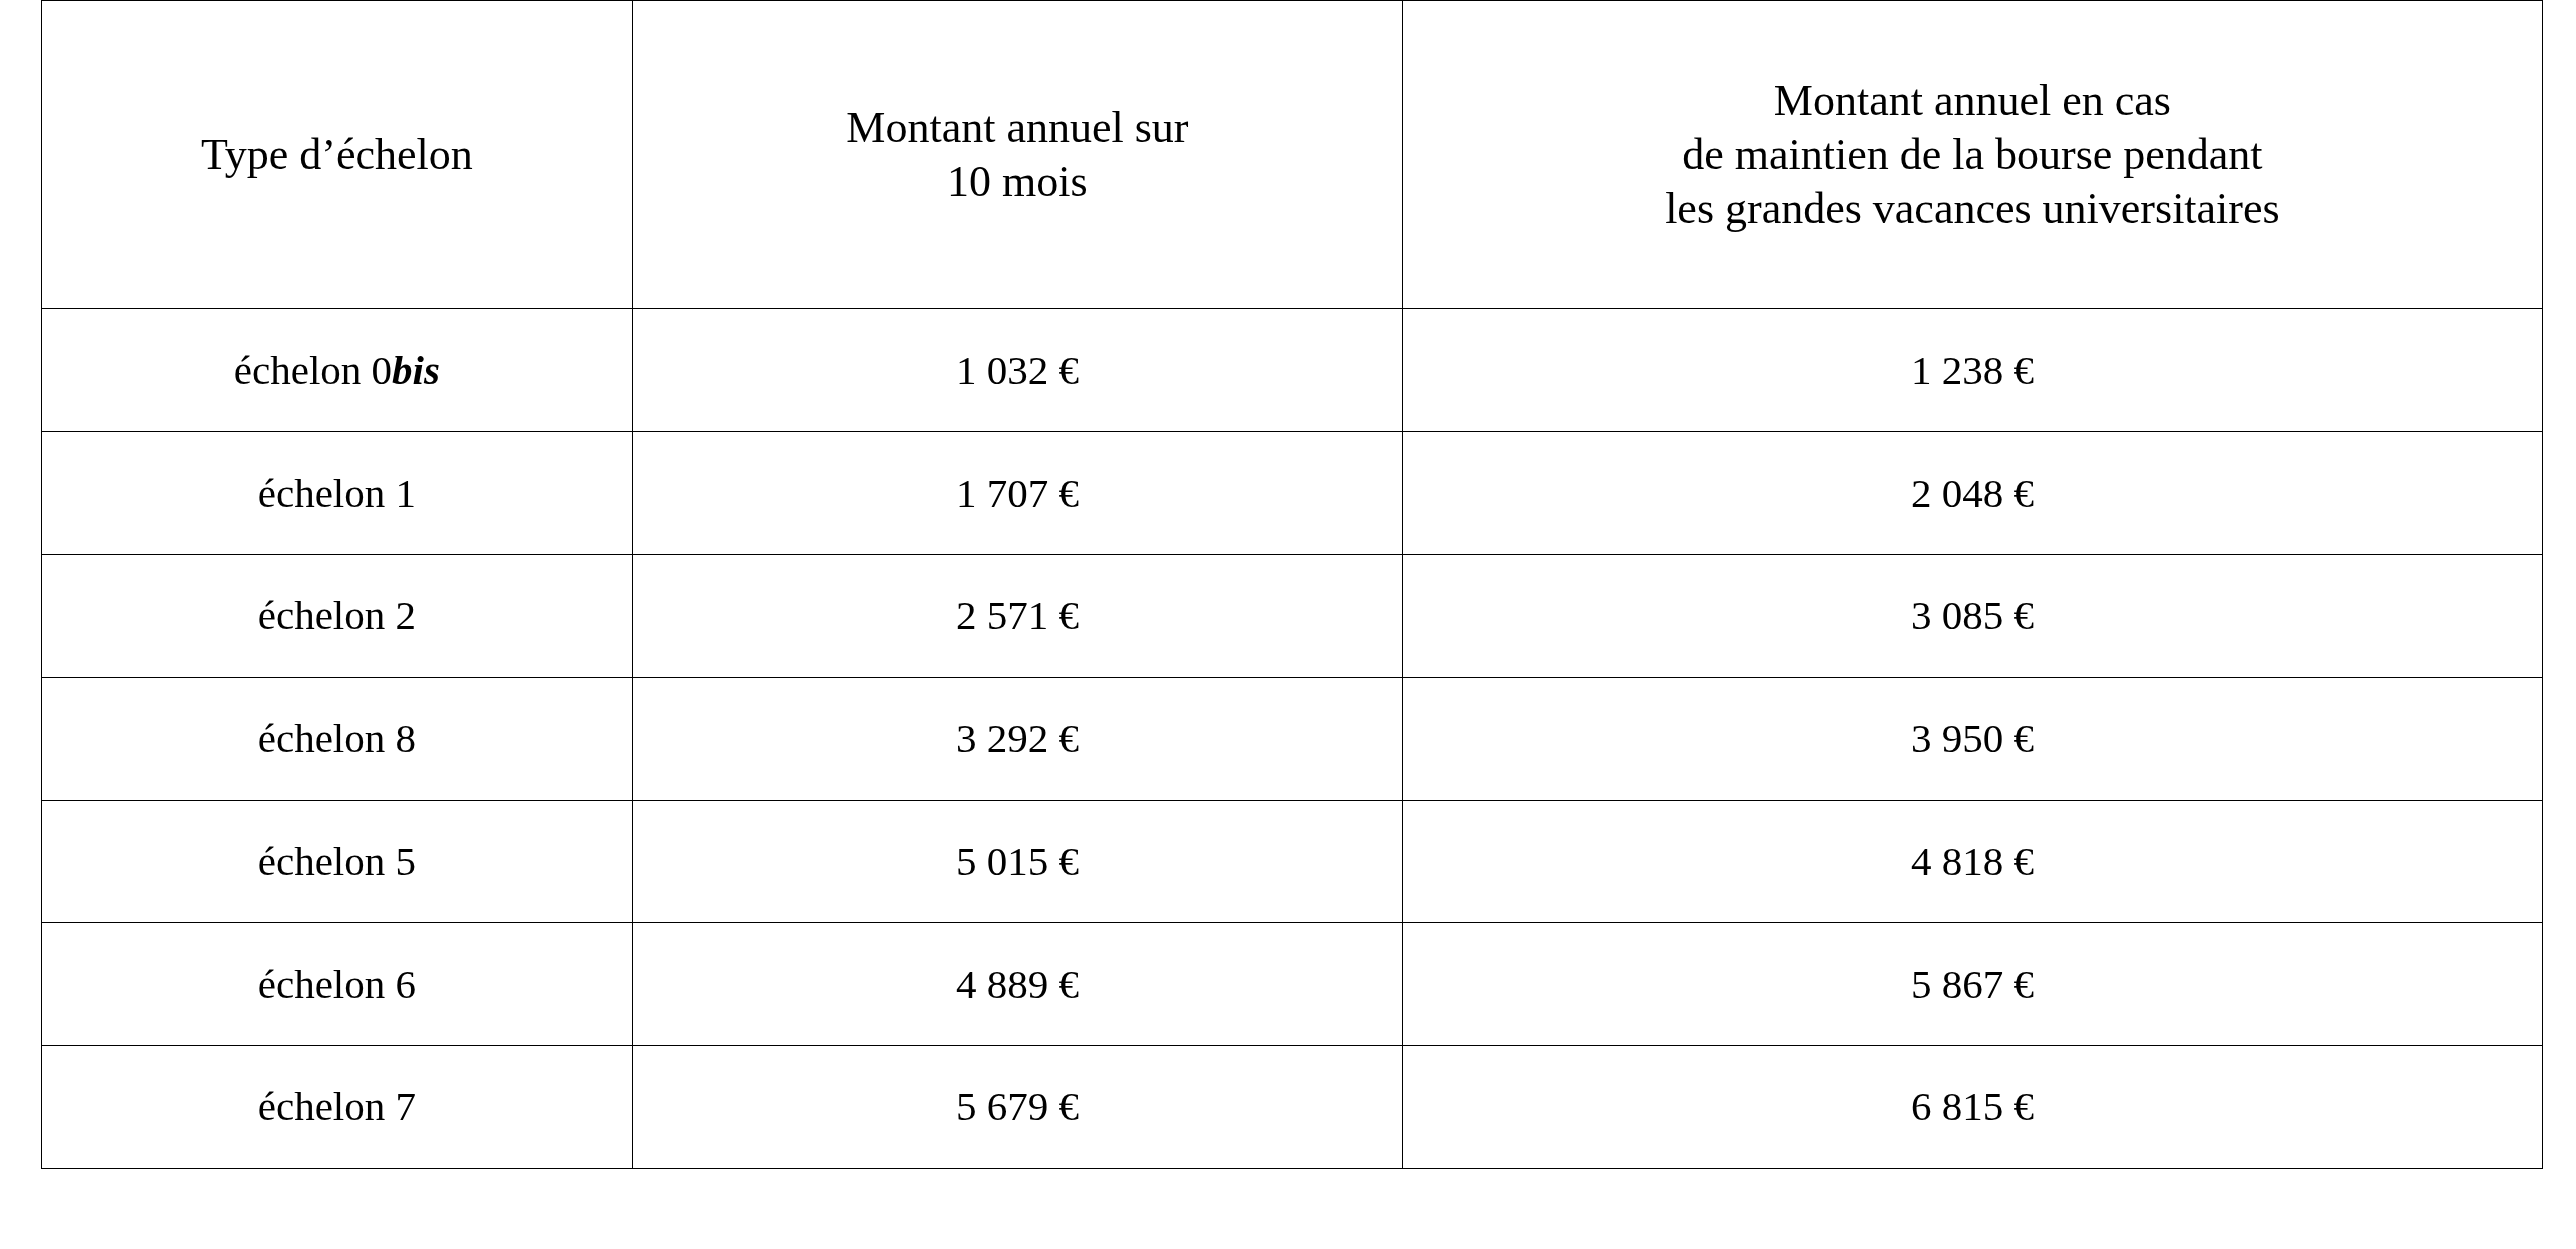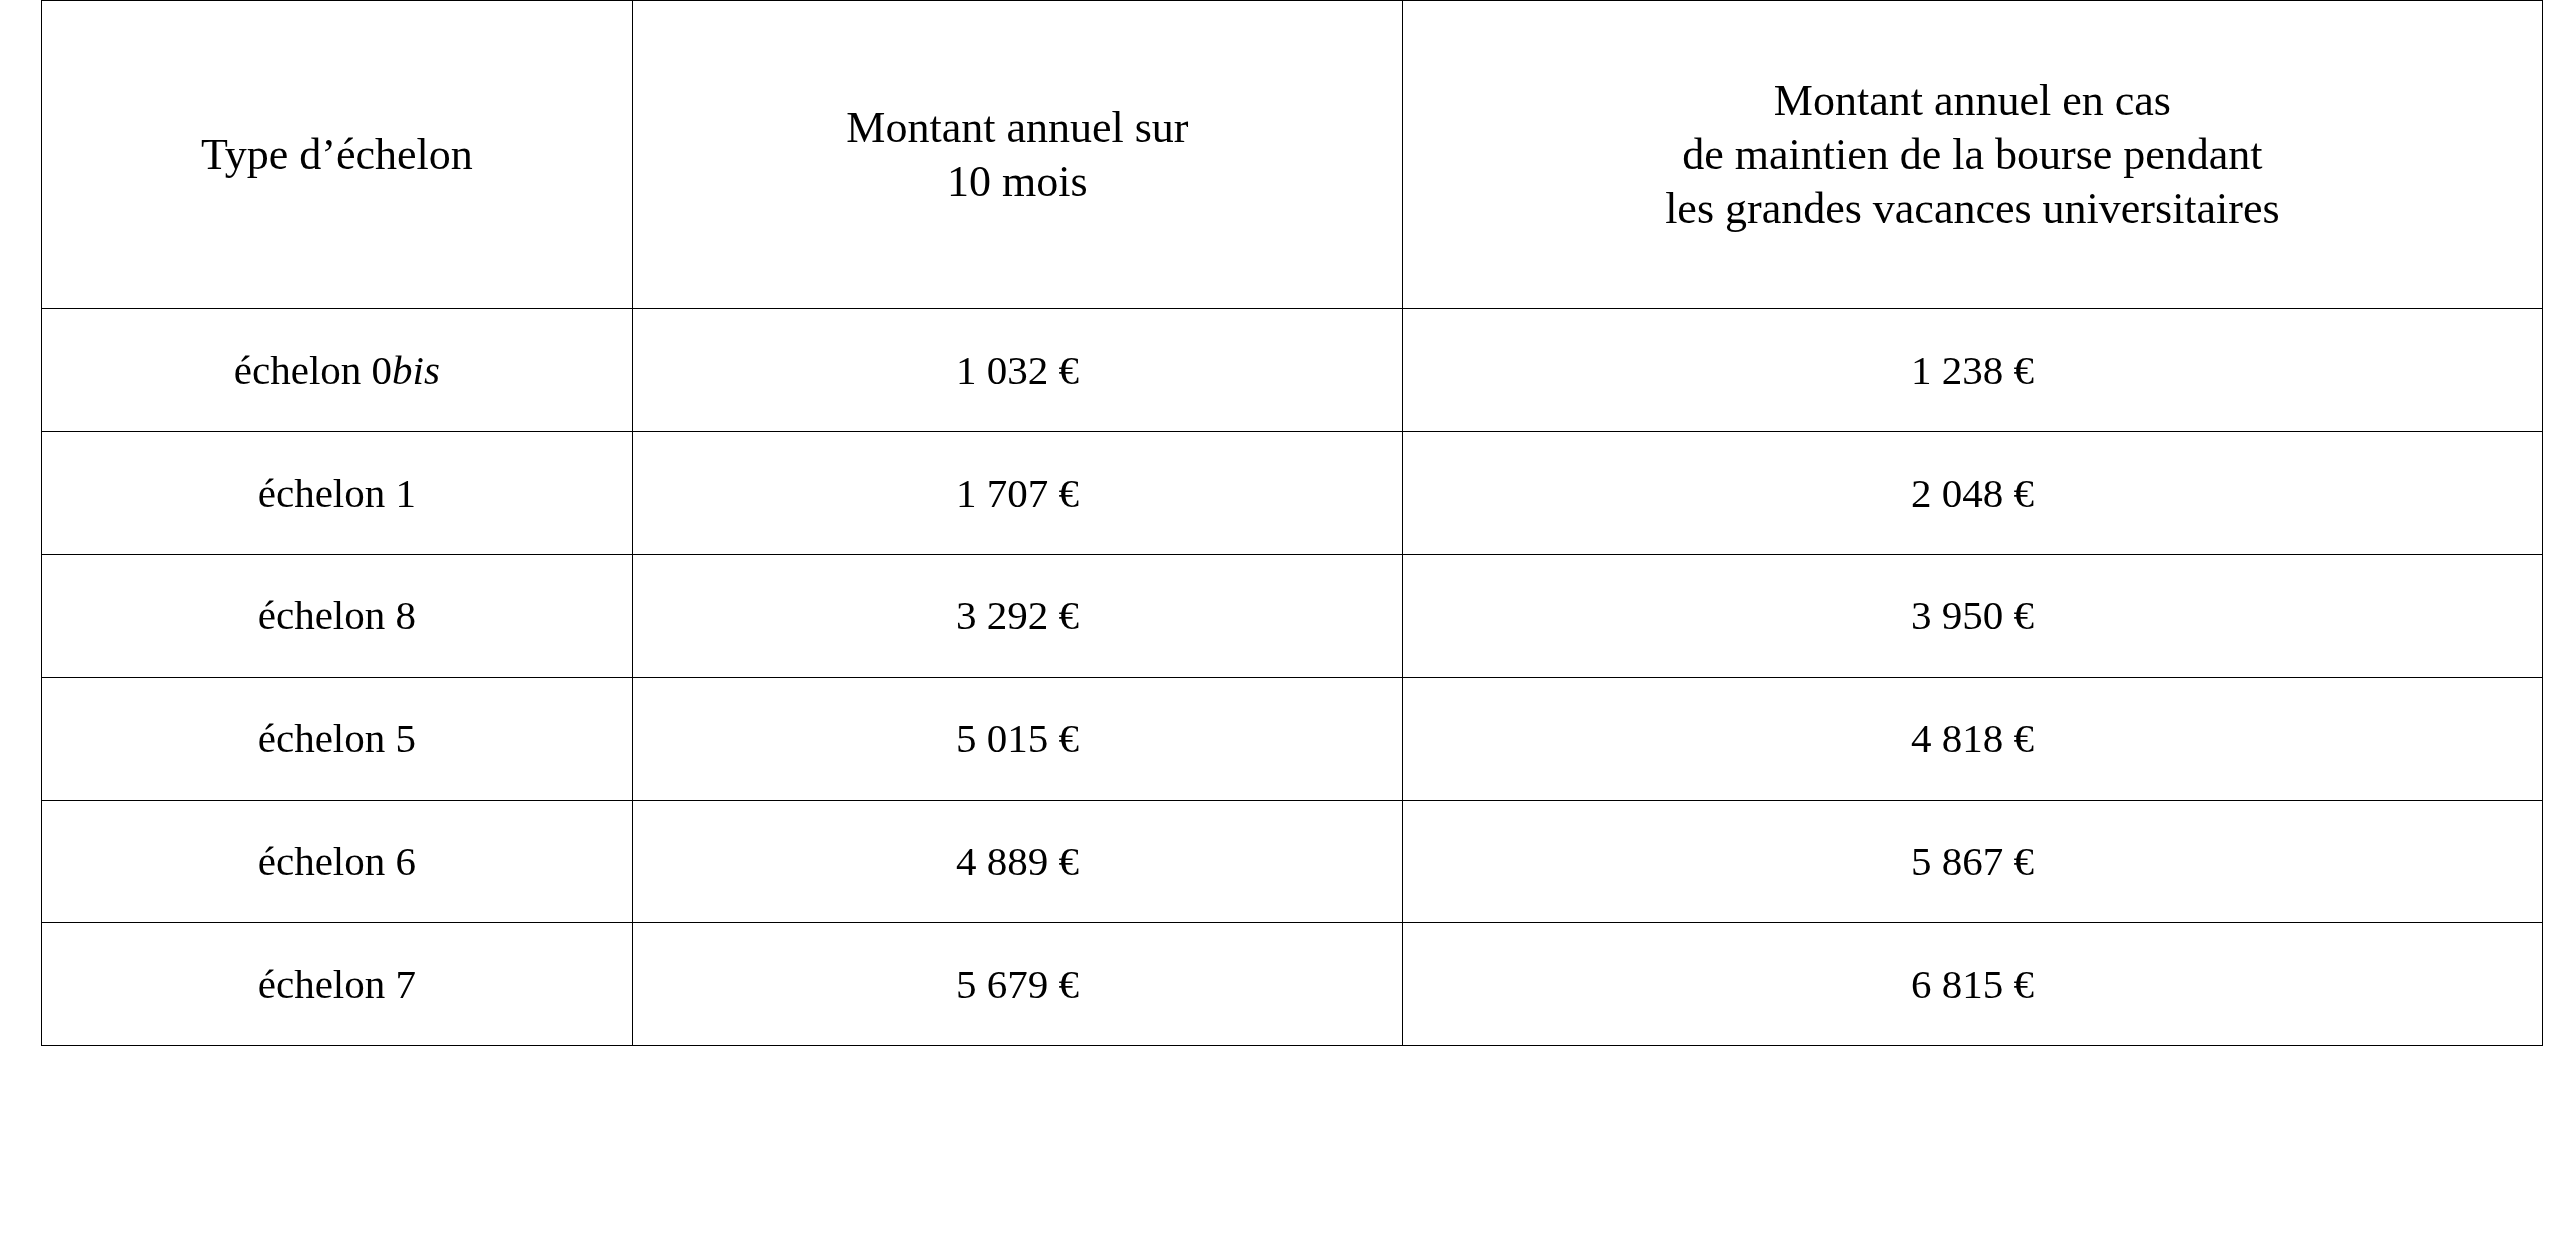--- a/index.html
+++ b/index.html
@@ -67,20 +67,21 @@
     font-size: 41px;
     line-height: 1.1;
     padding: 2.9px 10px;
   }
 
   .ech-label {
     white-space: nowrap;
   }
   .ech-label em {
     font-style: italic;
+    font-weight: bold;
   }
 
   .money {
     white-space: nowrap;
   }
 </style>
 </head>
 <body>
 
 <div class="page">
@@ -106,20 +107,25 @@
           <td><span class="ech-label"><span>échelon 0</span><em>bis</em></span></td>
           <td class="money">1 032 €</td>
           <td class="money">1 238 €</td>
         </tr>
         <tr>
           <td><span class="ech-label"><span>échelon 1</span><em></em></span></td>
           <td class="money">1 707 €</td>
           <td class="money">2 048 €</td>
         </tr>
         <tr>
+          <td><span class="ech-label"><span>échelon 2</span><em></em></span></td>
+          <td class="money">2 571 €</td>
+          <td class="money">3 085 €</td>
+        </tr>
+        <tr>
           <td><span class="ech-label"><span>échelon 8</span><em></em></span></td>
           <td class="money">3 292 €</td>
           <td class="money">3 950 €</td>
         </tr>
         <tr>
           <td><span class="ech-label"><span>échelon 5</span><em></em></span></td>
           <td class="money">5 015 €</td>
           <td class="money">4 818 €</td>
         </tr>
         <tr>

